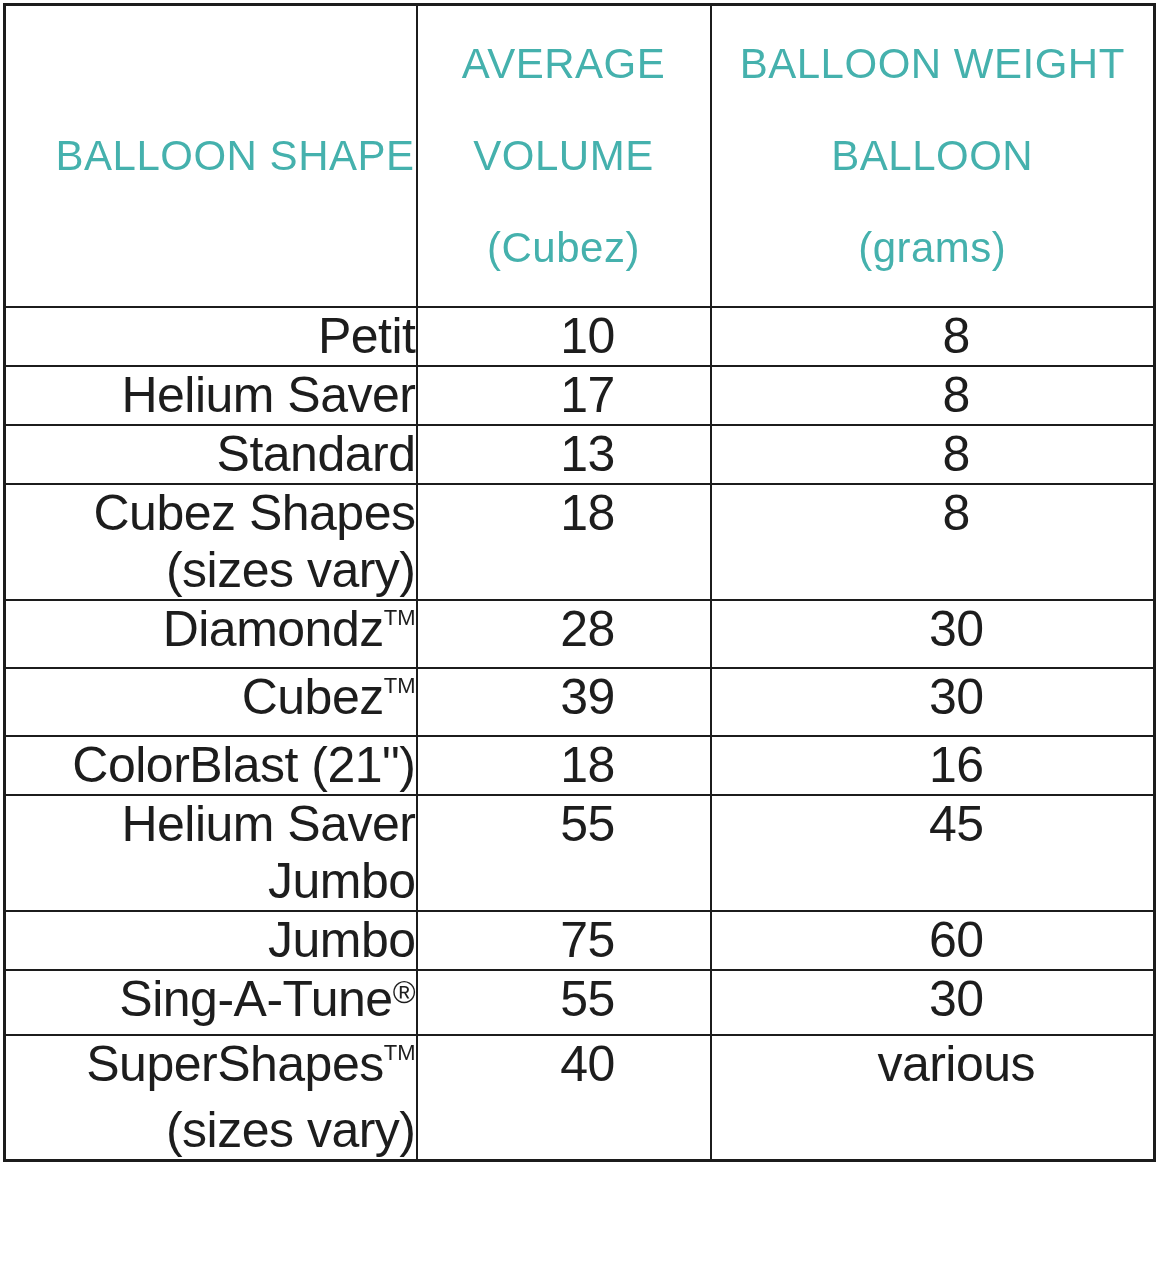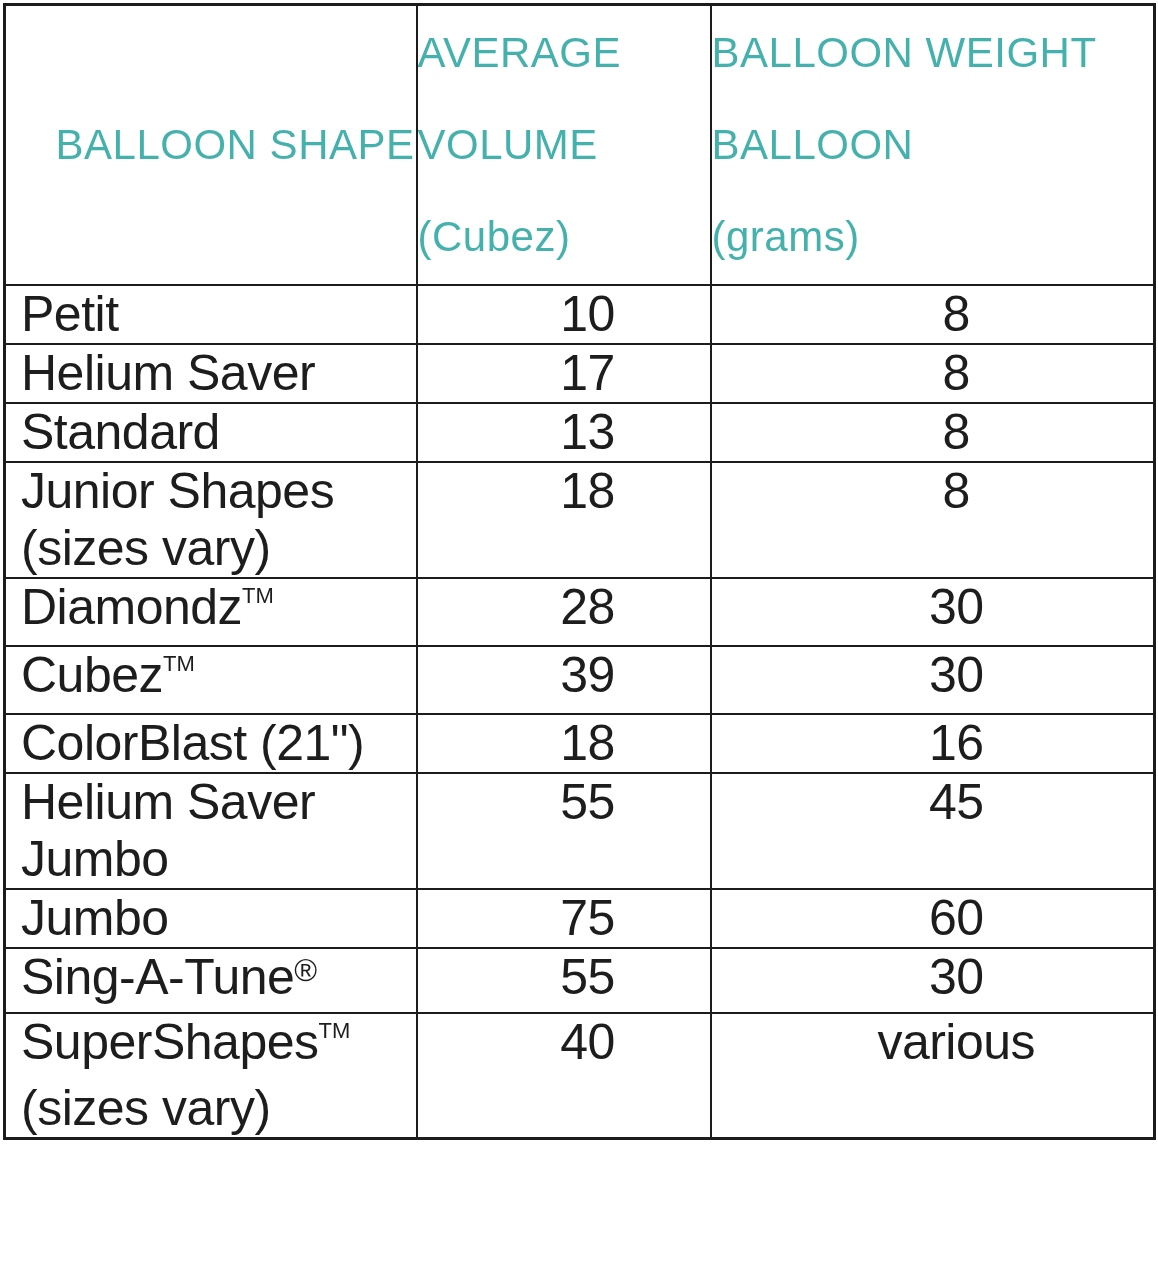--- a/index.html
+++ b/index.html
@@ -37,31 +37,31 @@
     font-weight: 400;
     color: var(--teal, #45b1ad);
     font-size: 42px;
     line-height: 92px;
     letter-spacing: 0.5px;
   }
   th.h-shape {
     text-align: right;
     padding-left: 16px;
   }
-  th.h-volume, th.h-weight { text-align: left; padding: 0; }
+  th.h-volume, th.h-weight { text-align: center; padding: 12px; }
   .hline { line-height: 92px; }
   tbody td {
     vertical-align: top;
     color: var(--ink, #1d1d1d);
     font-size: 50px;
     line-height: 57px;
     padding: 0;
     letter-spacing: -0.5px;
   }
-  td.shape-cell { text-align: left; padding-left: 15px; }
+  td.shape-cell { text-align: right; padding-left: 15px; }
   td.num-cell   { text-align: center; padding-left: 48px; }
   .shape-line { white-space: nowrap; }
   .tm {
     font-size: 0.44em;
     letter-spacing: 0;
     position: relative;
     top: -0.95em;
   }
   .reg {
     font-size: 0.62em;
@@ -116,21 +116,21 @@
   </tr>
         <tr>
     <td class="shape-cell">
             <div class="shape-line">Standard</div>
           </td>
     <td class="num-cell">13</td>
     <td class="num-cell">8</td>
   </tr>
         <tr>
     <td class="shape-cell">
-            <div class="shape-line">Junior Shapes</div>
+            <div class="shape-line">Cubez Shapes</div>
             <div class="shape-line">(sizes vary)</div>
           </td>
     <td class="num-cell">18</td>
     <td class="num-cell">8</td>
   </tr>
         <tr>
     <td class="shape-cell">
             <div class="shape-line">Diamondz<span class="tm">TM</span></div>
           </td>
     <td class="num-cell">28</td>

